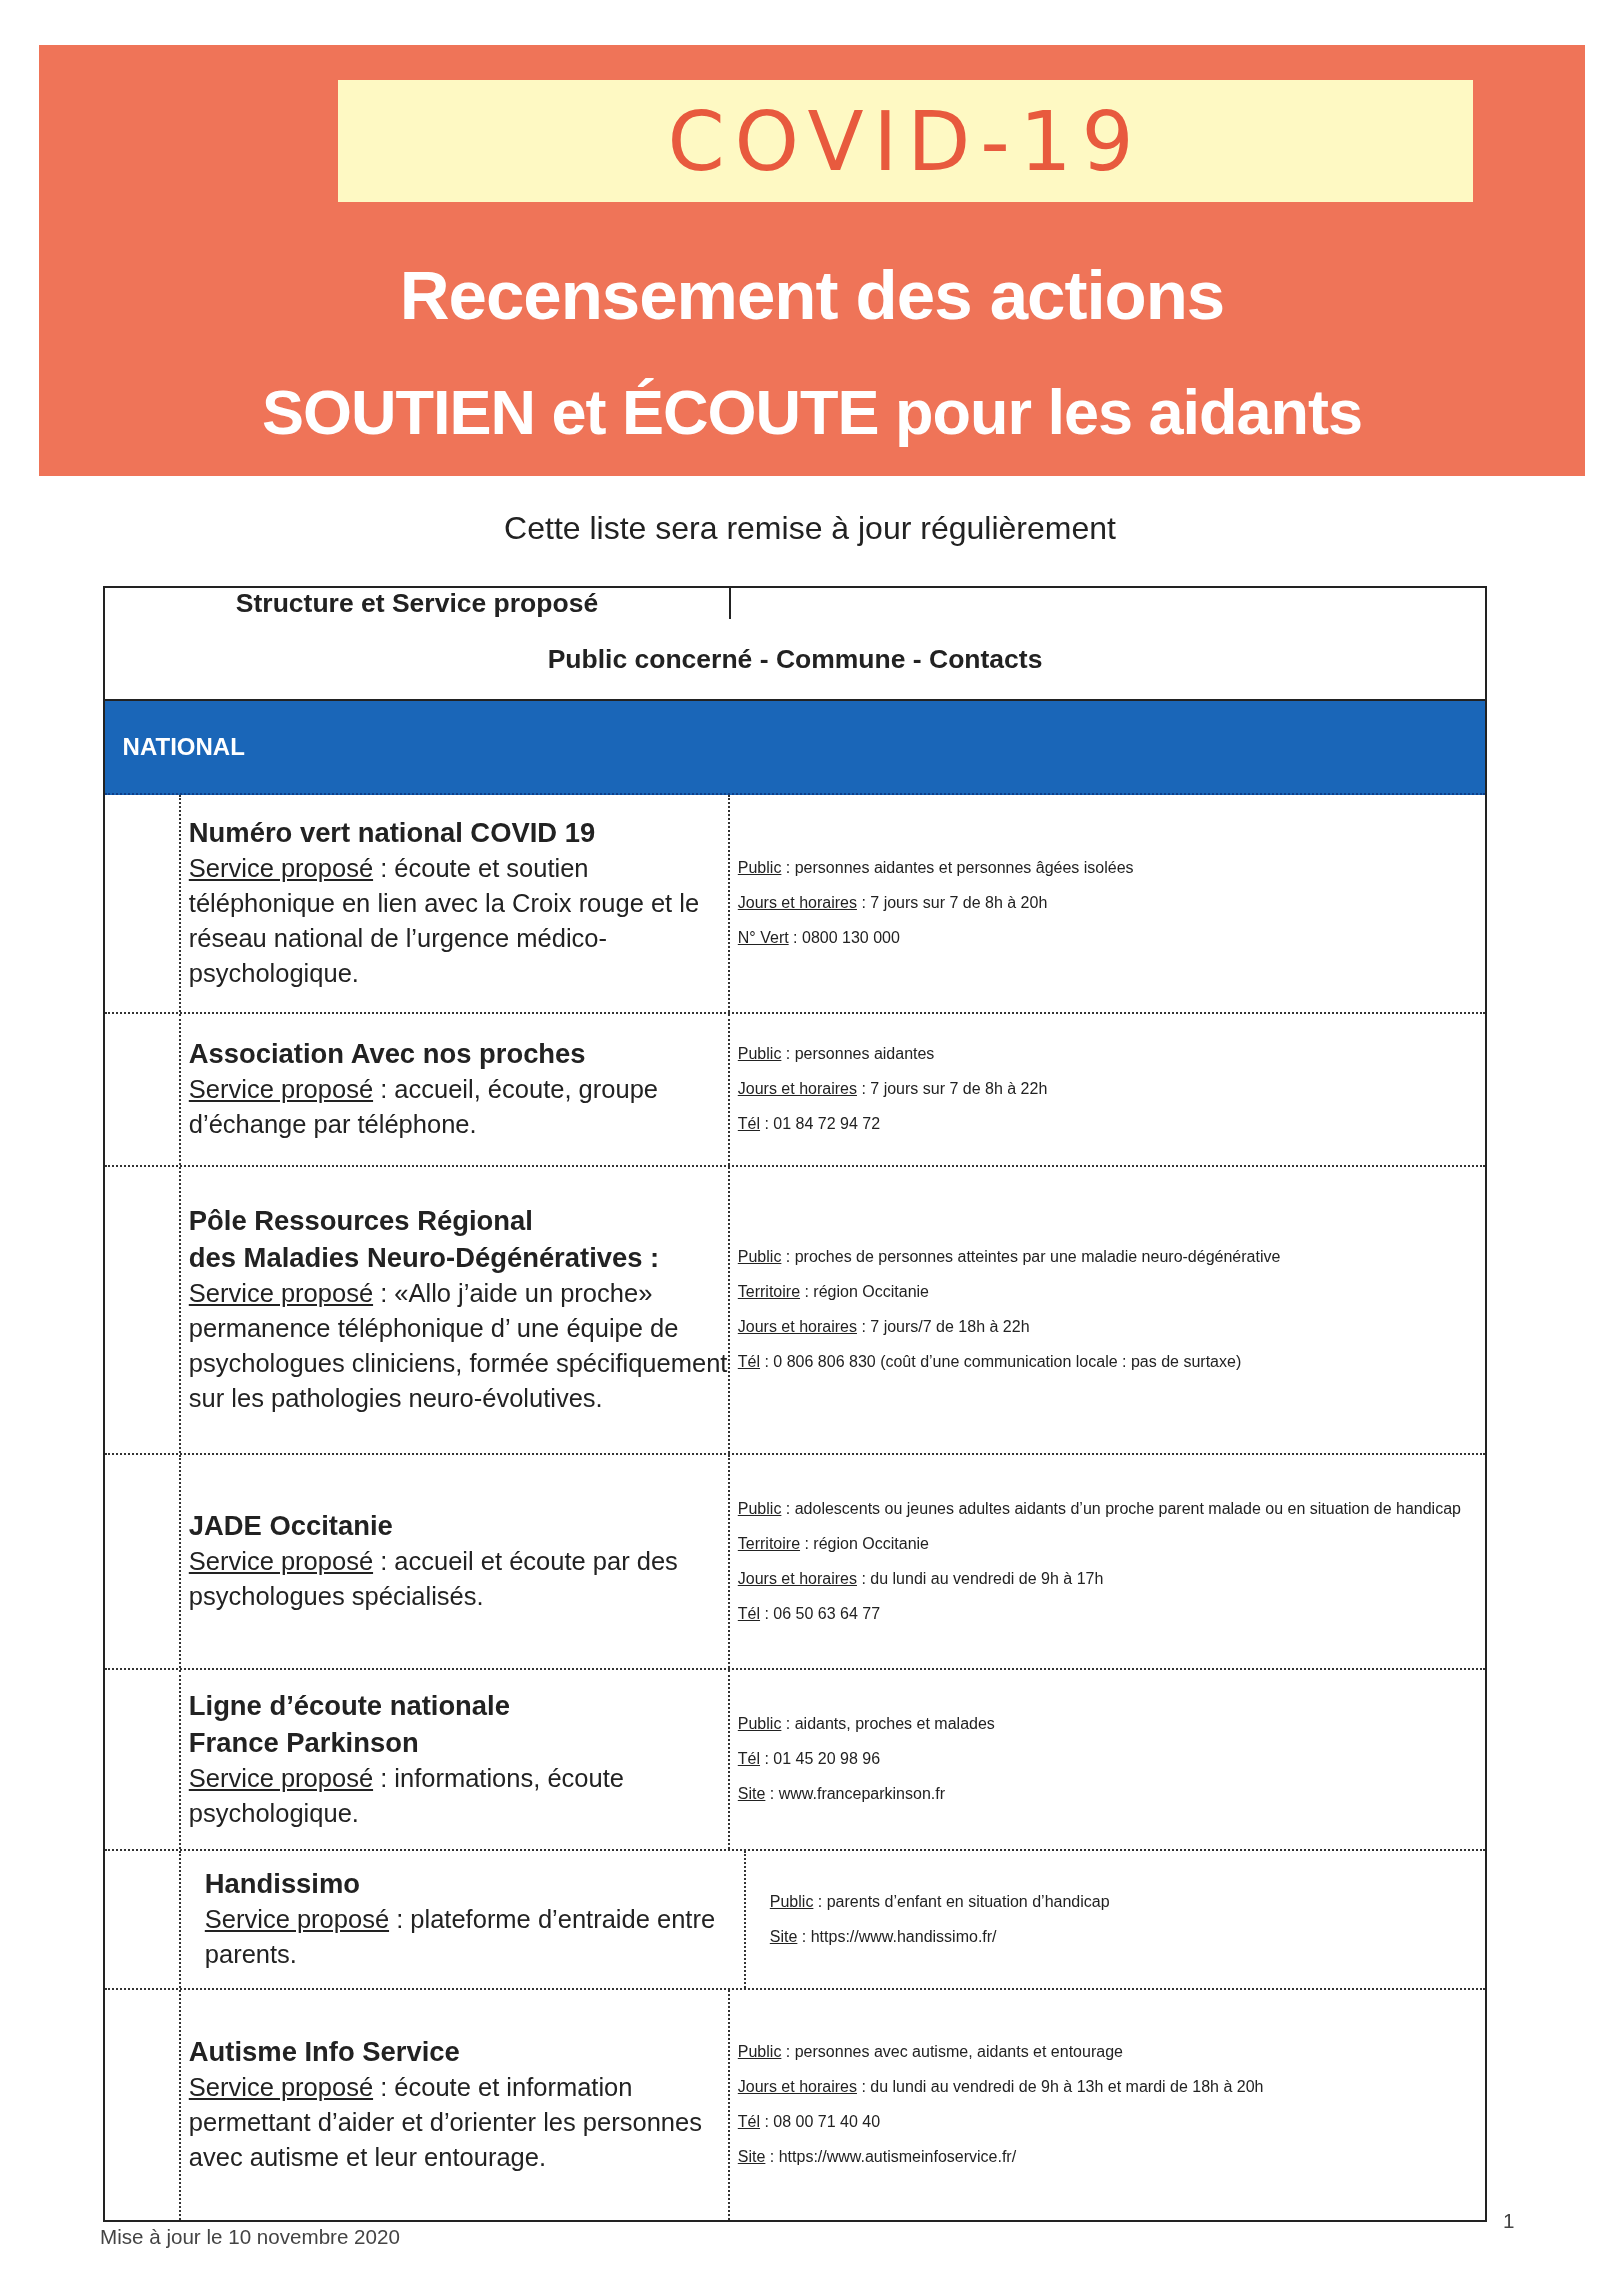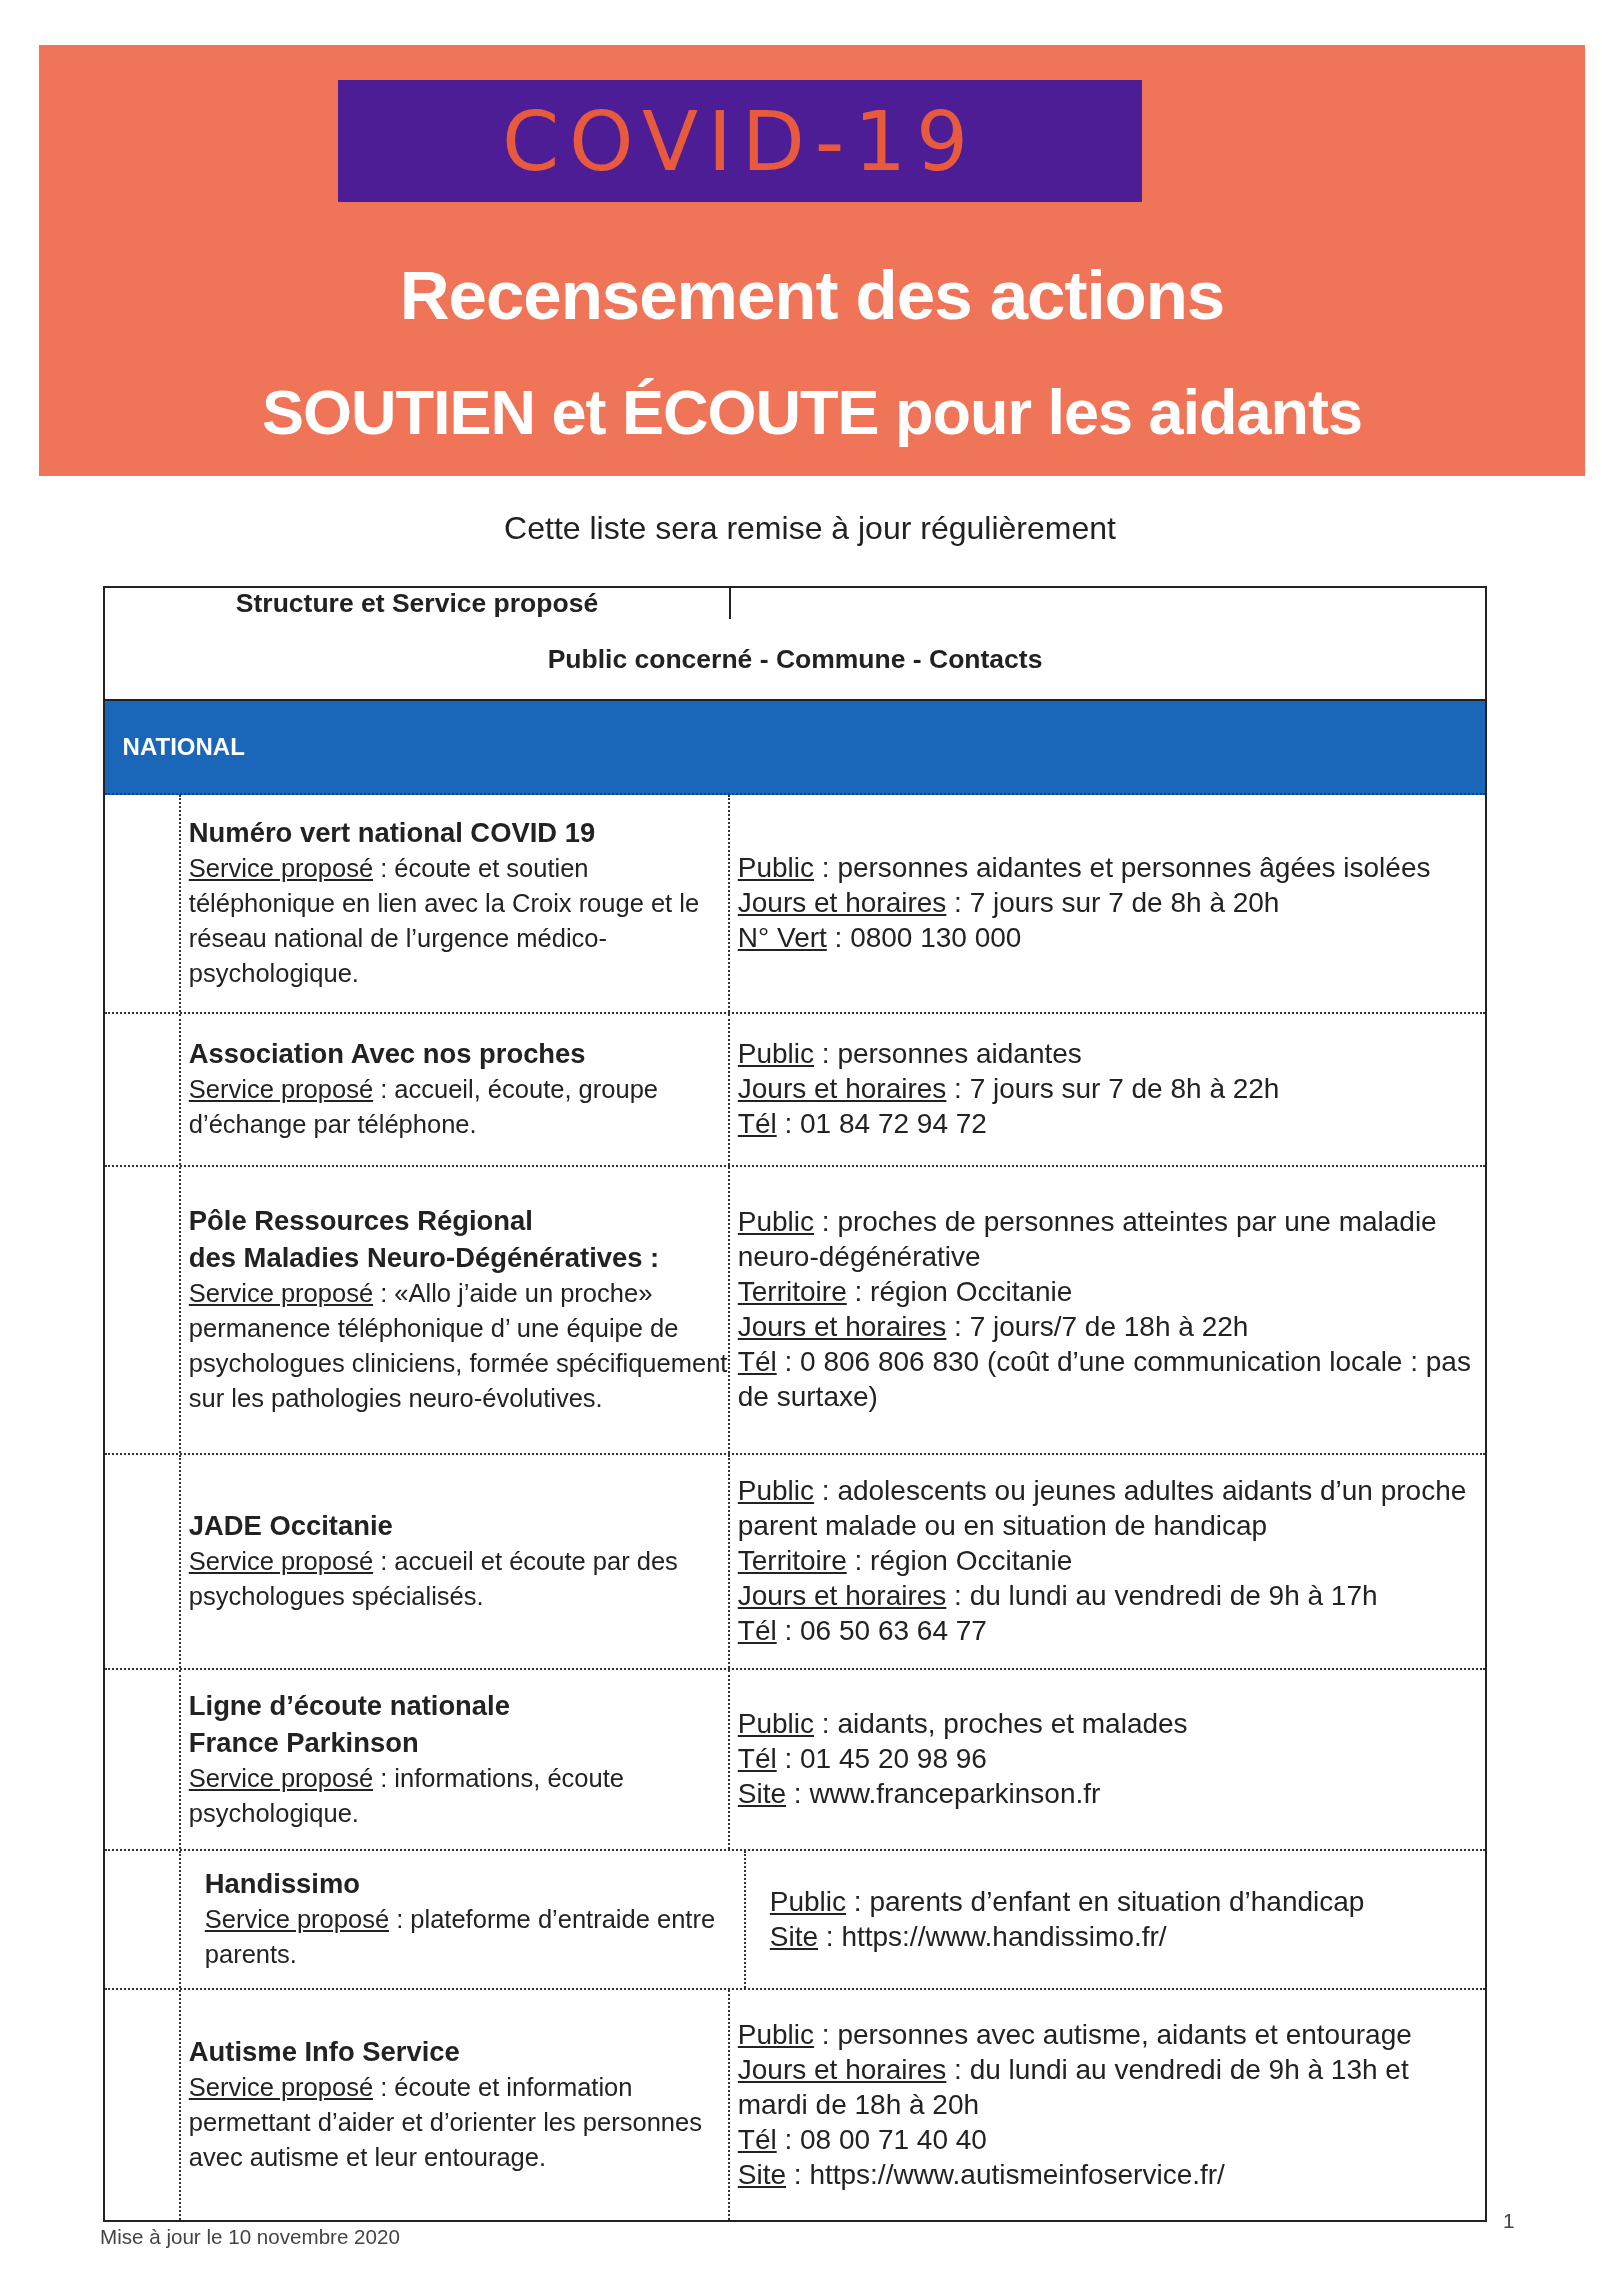--- a/index.html
+++ b/index.html
@@ -1,33 +1,33 @@
 <!DOCTYPE html>
 <html><head>
 <meta charset="utf-8">
 <style>
   html, body { margin:0; padding:0; background:#fff; }
   body { width:1620px; height:2292px; position:relative; font-family:"Liberation Sans", sans-serif; color:#222; overflow:hidden; }
   .banner { position:absolute; left:39px; top:45px; width:1546px; height:431px; background:#ef7458; }
-  .covid-box { position:absolute; left:299px; top:35px; width:804px; height:122px; background:#4c1d95; display:flex; align-items:center; justify-content:center; }
+  .covid-box { position:absolute; left:299px; top:35px; width:1135px; height:122px; background:#fef9c3; display:flex; align-items:center; justify-content:center; }
   .covid-title { font-family:"DejaVu Sans", sans-serif; font-weight:200; font-size:82px; letter-spacing:9.8px; color:#e85a3e; -webkit-text-stroke:0; font-weight:normal; }
   .banner-l1 { position:absolute; left:0; right:0; top:211px; text-align:center; color:#fff; font-weight:bold; font-size:69px; letter-spacing:-1px; }
   .banner-l2 { position:absolute; left:0; right:0; top:309px; text-align:center; color:#fff; font-weight:bold; font-size:63px; letter-spacing:-1px;margin-top:22px; }
   .subtitle { position:absolute; left:0; right:0; top:510px; text-align:center; font-size:32px; color:#222; }
   .table { position:absolute; left:103px; top:586px; width:1384px; border:2px solid #222; box-sizing:border-box; }
   .thead { display:flex; height:111px; border-bottom:2px solid #222;flex-direction:column; }
   .th { display:flex; align-items:center; justify-content:center; font-weight:bold; font-size:26.5px; color:#222; }
   .th.c1 { width:624px; border-right:2px solid #222; }
   .th.c2 { flex:1; }
   .section { height:92px; background:#1a66b8; display:flex; align-items:center; padding-left:17.6px; color:#fff; font-weight:bold; font-size:24px; border-bottom:2.9px dotted #0d3f8a; }
   .row { display:flex; border-bottom:2px dotted #333; }
   .row:last-child { border-bottom:none; }
   .gap { width:74px; border-right:2px dotted #333; }
   .cell1 { width:549px; border-right:2px dotted #333; padding:9.8px 0 11.8px 7.8px; box-sizing:border-box; display:flex; flex-direction:column; justify-content:center; font-size:25.5px; line-height:35px; }
-  .cell2 { flex:1; padding:9.8px 7.8px 11.8px 7.8px; box-sizing:border-box; display:flex; flex-direction:column; justify-content:center; font-size:28px; line-height:35px; }
+  .cell2 { flex:1; padding:9.8px 7.8px 11.8px 7.8px; box-sizing:border-box; display:flex; flex-direction:column; justify-content:center; font-size:16px; line-height:35px; }
   .name { font-weight:bold; font-size:27.4px; line-height:37px; }
   .u { text-decoration:underline; }
   .footer { position:absolute; left:100px; top:2225px; font-size:20.6px; color:#444; }
   .pagenum { position:absolute; left:1503px; top:2209px; font-size:20.6px; color:#444; }
 </style>
 </head>
 <body>
 
 <div class="banner">
   <div class="covid-box">

